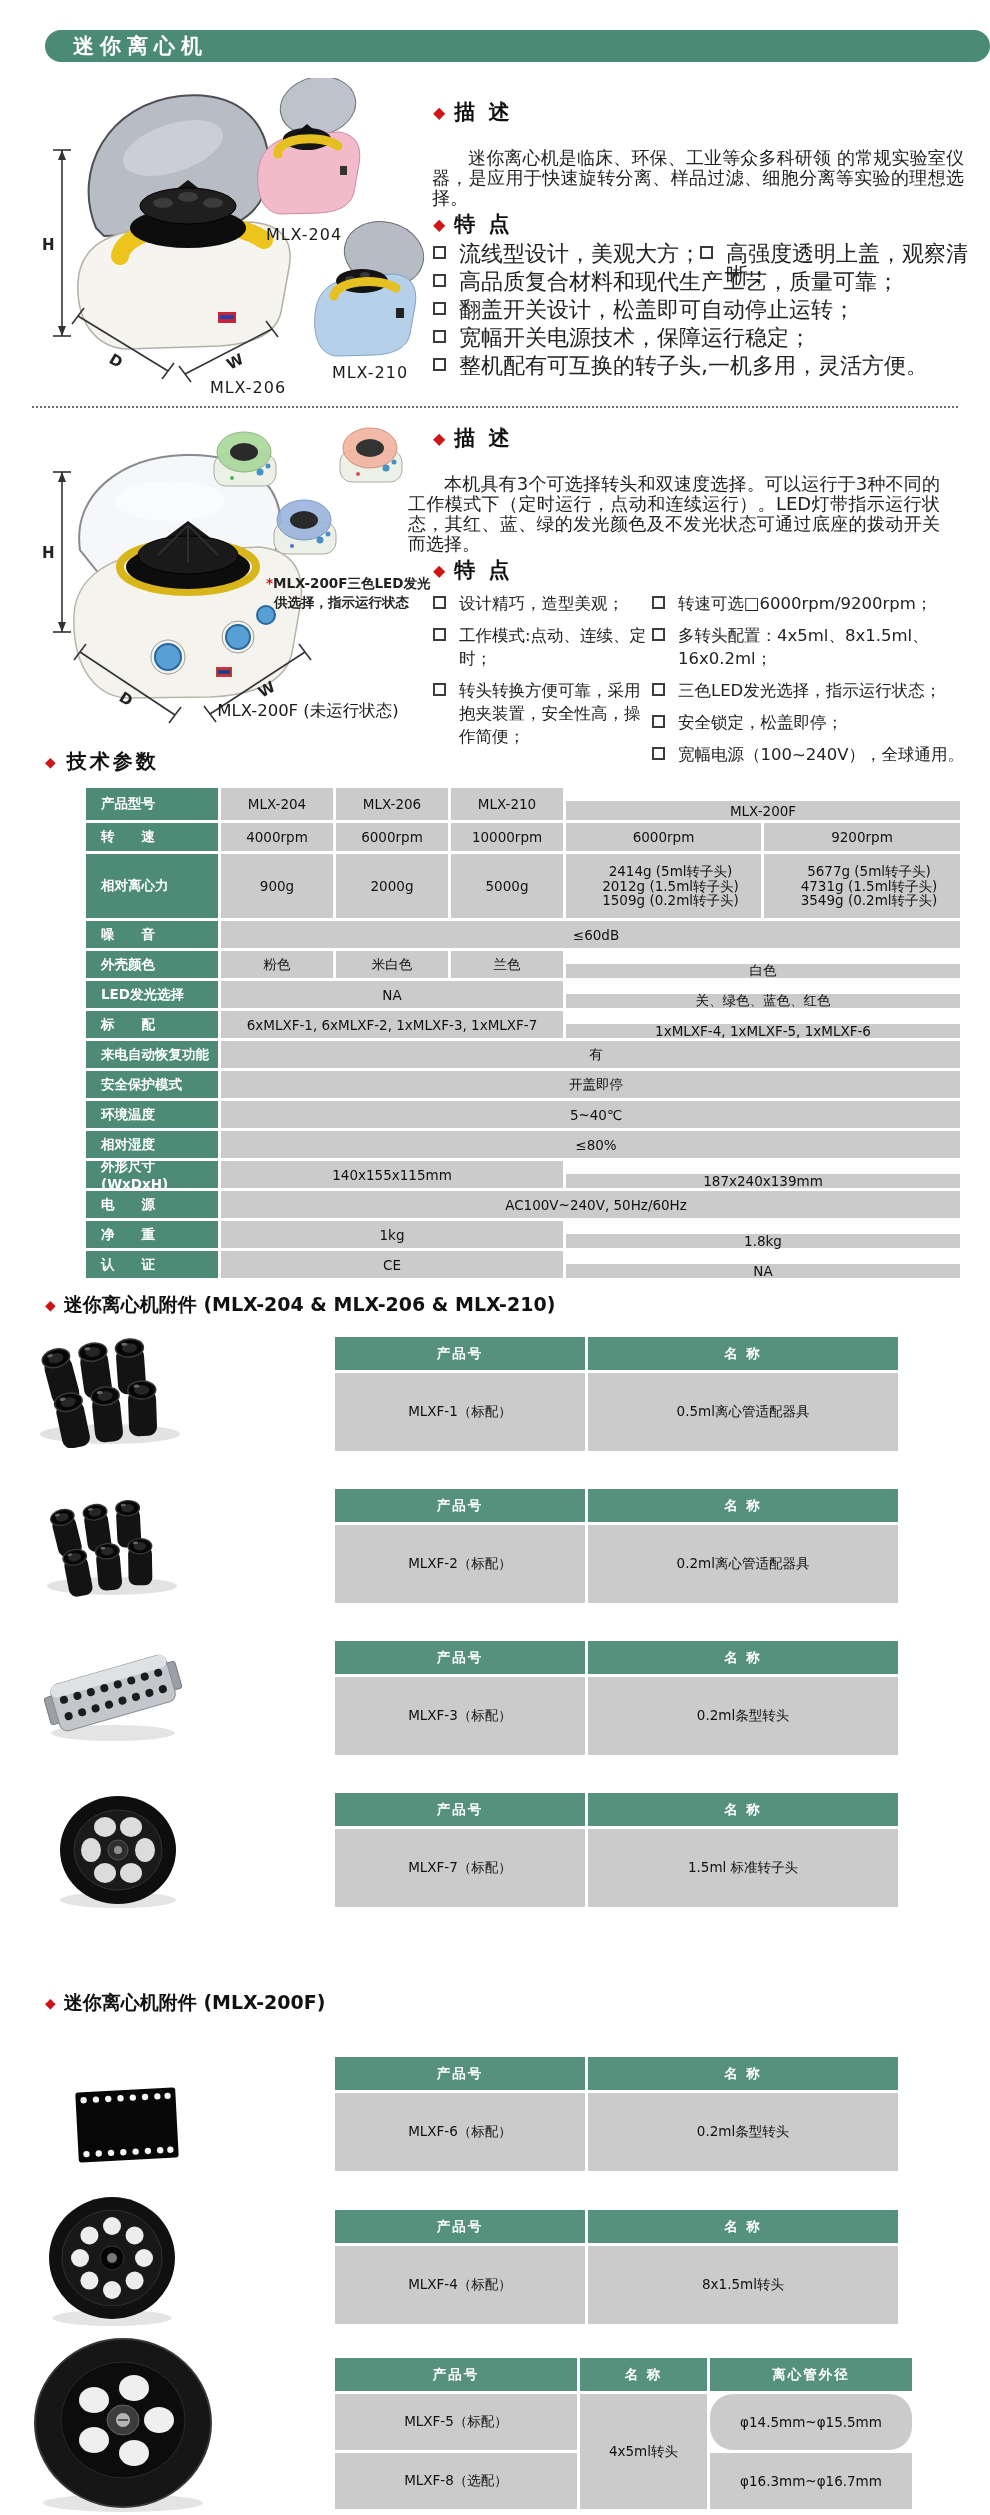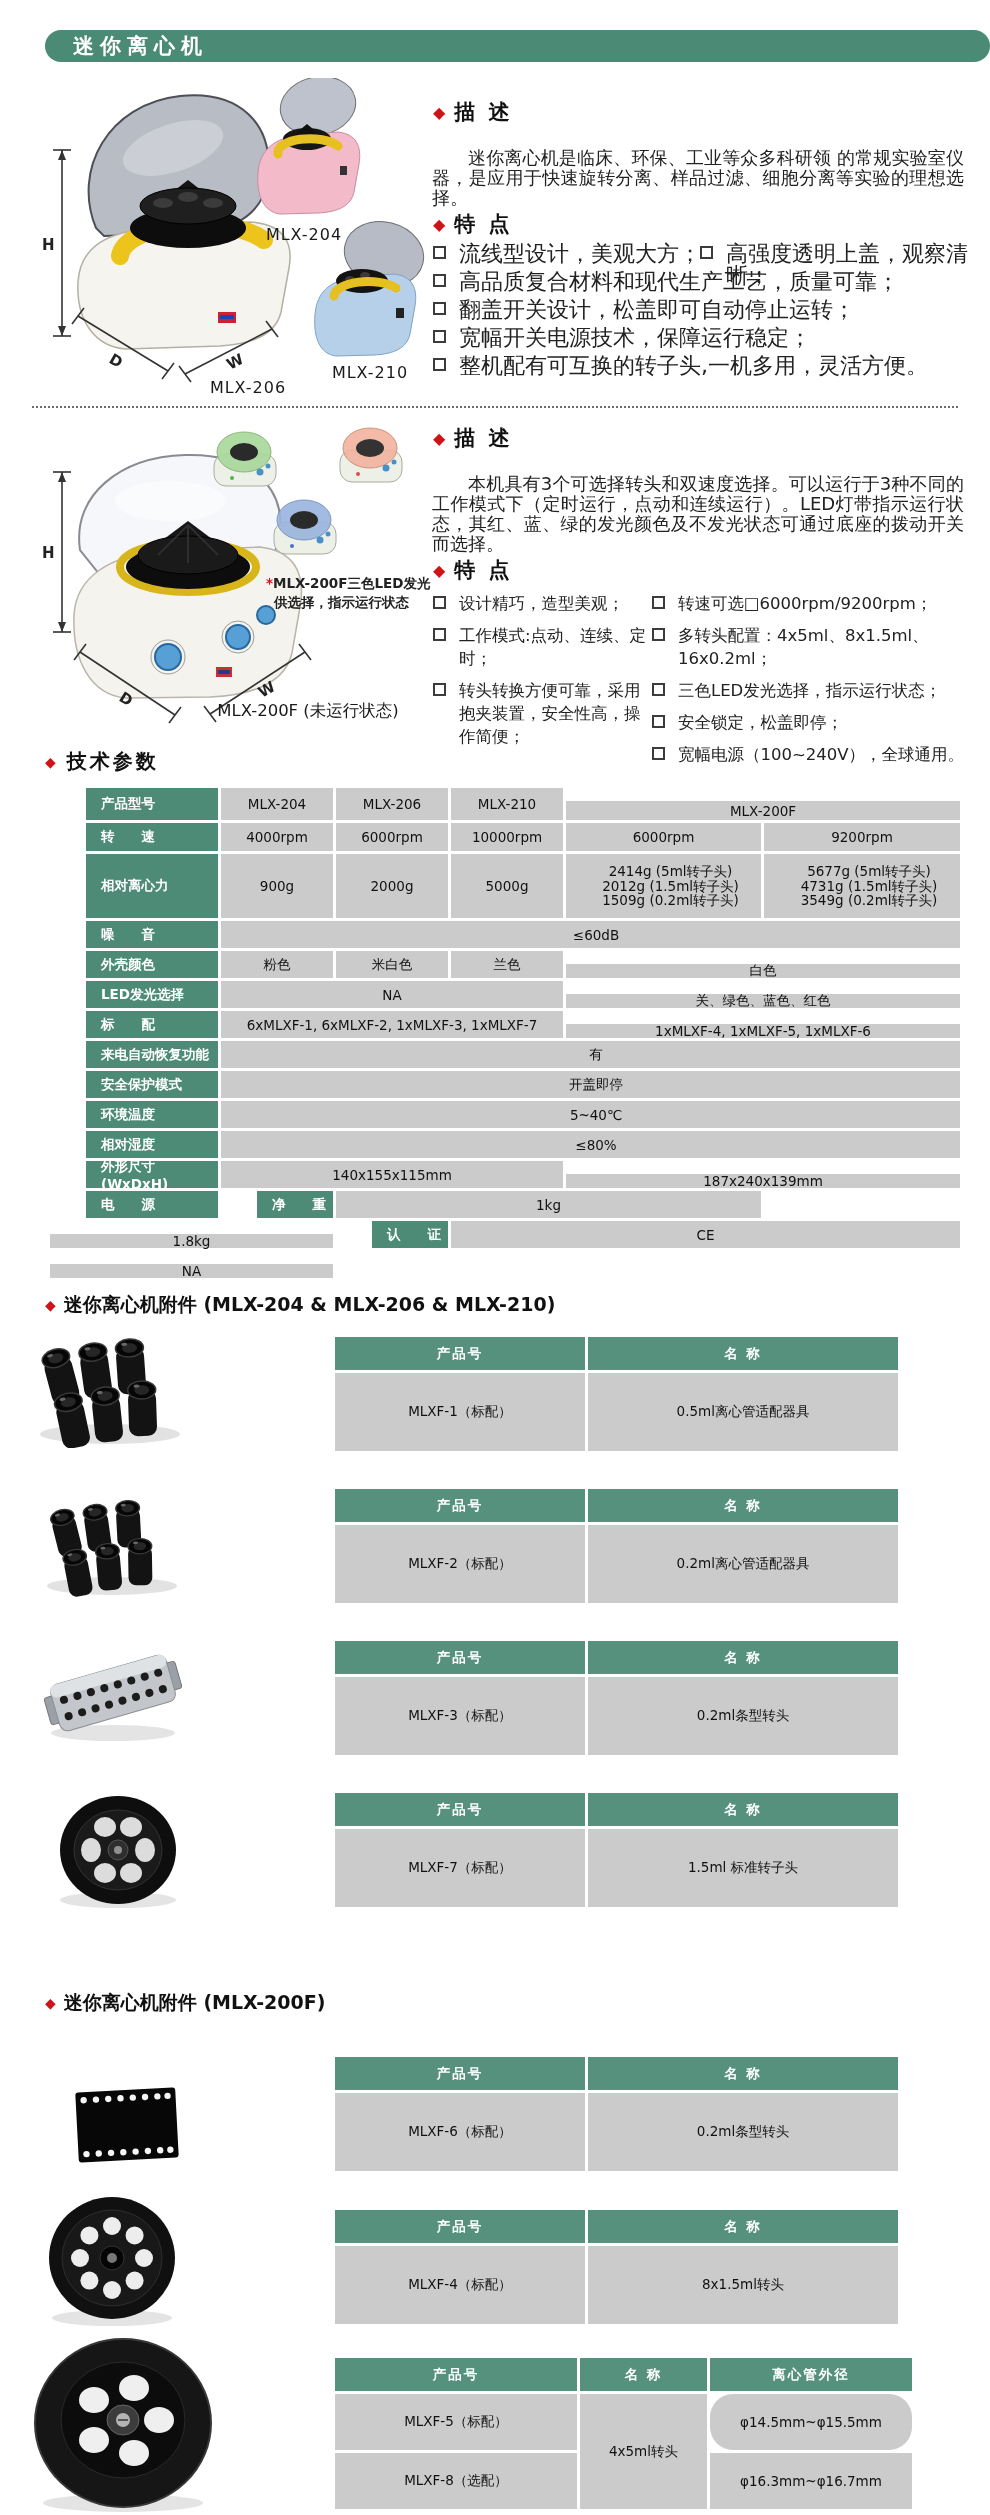--- a/index.html
+++ b/index.html
@@ -233,21 +233,21 @@
     </g>
     <text x="242" y="278" font-size="15" font-weight="bold" fill="#222" transform="rotate(-30 242 278)">W</text>
 
     <text x="288" y="296" font-size="16.5" fill="#1a1a1a" text-anchor="middle" font-family="Liberation Serif, DejaVu Serif, serif">MLX-200F (未运行状态)</text>
   </svg>
 
   <div class="h2" style="left:433px;top:424px;">
     <span class="dm">◆</span>
     <span>描 述</span>
   </div>
-  <p class="para" style="left:432px;top:456px;width:532px;">本机具有3个可选择转头和双速度选择。可以运行于3种不同的工作模式下（定时运行，点动和连续运行）。LED灯带指示运行状态，其红、蓝、绿的发光颜色及不发光状态可通过底座的拨动开关而选择。</p>
+  <p class="para" style="left:408px;top:456px;width:532px;">本机具有3个可选择转头和双速度选择。可以运行于3种不同的工作模式下（定时运行，点动和连续运行）。LED灯带指示运行状态，其红、蓝、绿的发光颜色及不发光状态可通过底座的拨动开关而选择。</p>
   <div class="h2" style="left:433px;top:556px;">
     <span class="dm">◆</span>
     <span>特 点</span>
   </div>
   <ul class="feat-col" style="left:433px;top:592px;width:222px;">
     <li><span class="cb"></span><span>设计精巧，造型美观；</span></li>
     <li><span class="cb"></span><span>工作模式:点动、连续、定时；</span></li>
     <li><span class="cb"></span><span>转头转换方便可靠，采用抱夹装置，安全性高，操作简便；</span></li>
   </ul>
   <ul class="feat-col" style="left:652px;top:592px;width:320px;">
@@ -316,20 +316,21 @@
     <div class="td sp5">5~40℃</div>
 
     <div class="lb">相对湿度</div>
     <div class="td sp5">≤80%</div>
 
     <div class="lb">外形尺寸 (WxDxH)</div>
     <div class="td sp3">140x155x115mm</div>
     <div class="td sp2">187x240x139mm</div>
 
     <div class="lb">电　　源</div>
+    <div class="td sp5">AC100V~240V,  50Hz/60Hz</div>
 
     <div class="lb">净　　重</div>
     <div class="td sp3">1kg</div>
     <div class="td sp2">1.8kg</div>
 
     <div class="lb">认　　证</div>
     <div class="td sp3">CE</div>
     <div class="td sp2">NA</div>
   </div>
 

